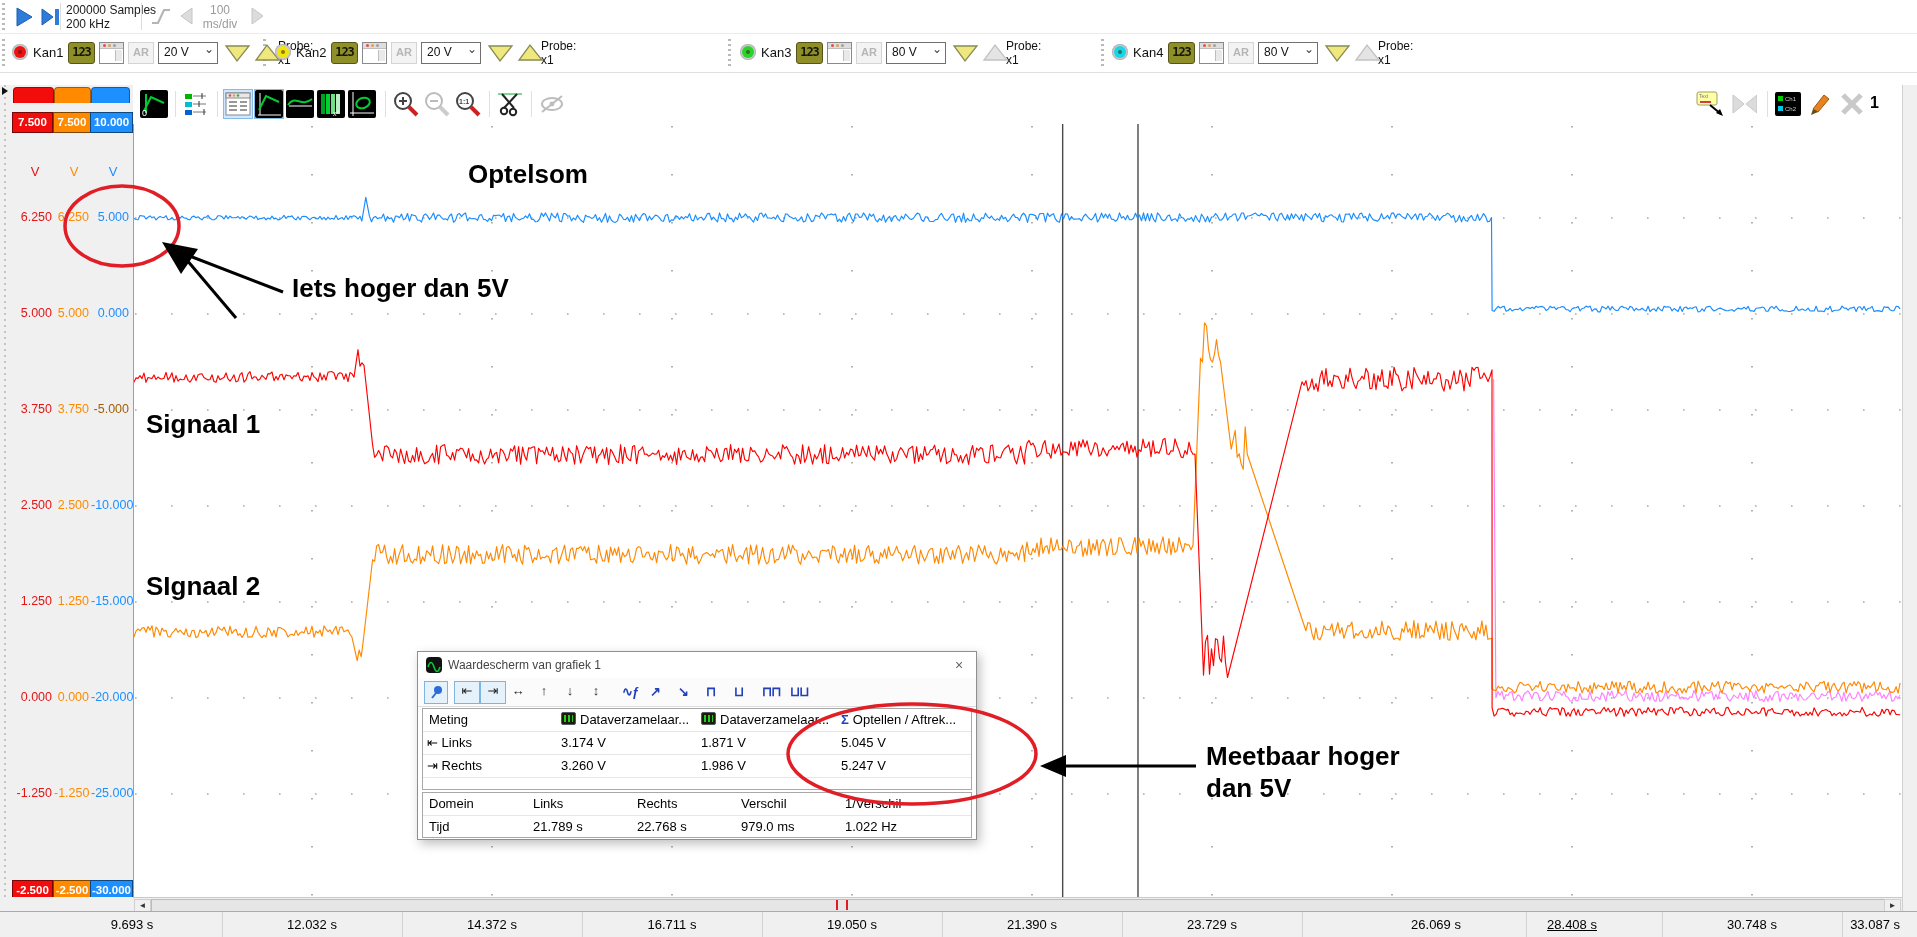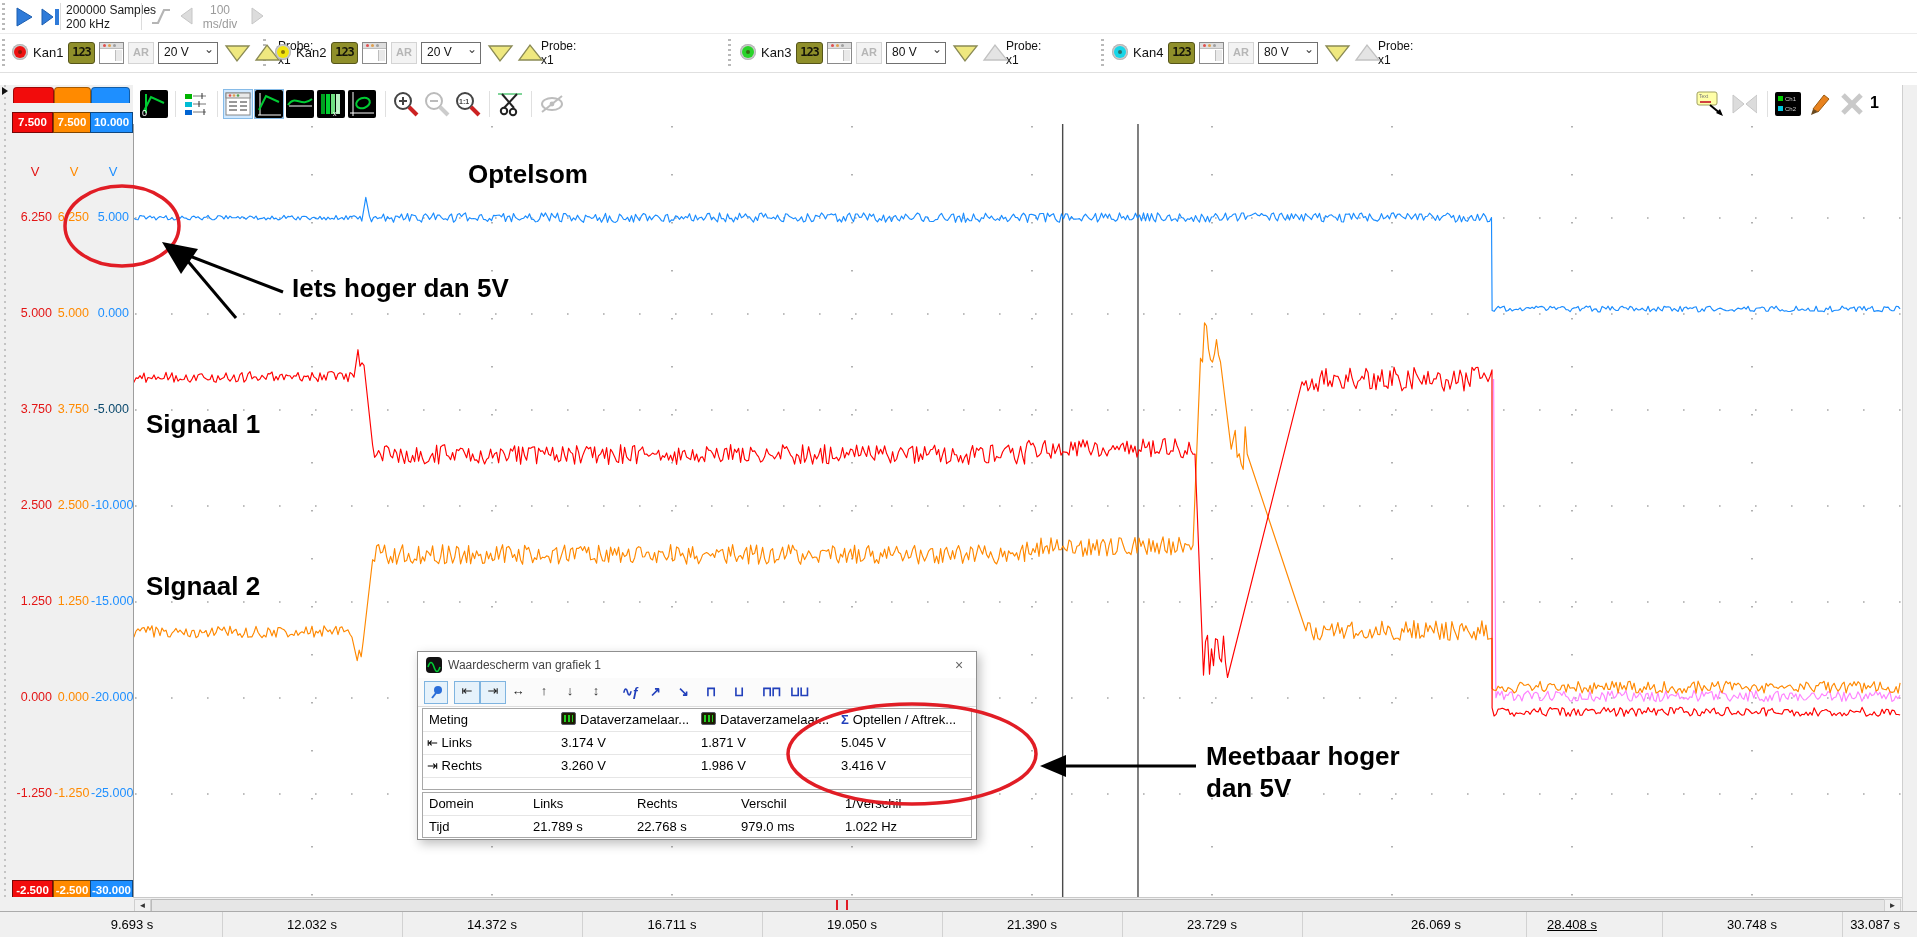--- a/index.html
+++ b/index.html
@@ -260,21 +260,21 @@
         <span style="left: 81px; width: 38px; color: rgb(30, 143, 255);">5.000</span>
       </div>
       <div class="axrow" style="top: 221px;">
         <span style="left: 0px; width: 42px; color: rgb(227, 21, 21);">5.000</span>
         <span style="left: 44px; width: 35px; color: rgb(255, 138, 0);">5.000</span>
         <span style="left: 81px; width: 38px; color: rgb(30, 143, 255);">0.000</span>
       </div>
       <div class="axrow" style="top: 317px;">
         <span style="left: 0px; width: 42px; color: rgb(227, 21, 21);">3.750</span>
         <span style="left: 44px; width: 35px; color: rgb(255, 138, 0);">3.750</span>
-        <span style="left: 81px; width: 38px; color: #0c4a6e;">-5.000</span>
+        <span style="left: 81px; width: 38px; color: #a16207;">-5.000</span>
       </div>
       <div class="axrow" style="top: 413px;">
         <span style="left: 0px; width: 42px; color: rgb(227, 21, 21);">2.500</span>
         <span style="left: 44px; width: 35px; color: rgb(255, 138, 0);">2.500</span>
         <span style="left: 81px; width: 38px; color: rgb(30, 143, 255);">-10.000</span>
       </div>
       <div class="axrow" style="top: 509px;">
         <span style="left: 0px; width: 42px; color: rgb(227, 21, 21);">1.250</span>
         <span style="left: 44px; width: 35px; color: rgb(255, 138, 0);">1.250</span>
         <span style="left: 81px; width: 38px; color: rgb(30, 143, 255);">-15.000</span>
@@ -547,21 +547,21 @@
     <div class="drow">
       <span class="dcell" style="left:4px;width:128px;"><span>⇤</span> <span>Links</span></span>
       <span class="dcell r" style="left:138px;width:128px;">3.174 V</span>
       <span class="dcell r" style="left:278px;width:128px;">1.871 V</span>
       <span class="dcell r" style="left:418px;width:122px;">5.045 V</span>
     </div>
     <div class="drow">
       <span class="dcell" style="left:4px;width:128px;"><span>⇥</span> <span>Rechts</span></span>
       <span class="dcell r" style="left:138px;width:128px;">3.260 V</span>
       <span class="dcell r" style="left:278px;width:128px;">1.986 V</span>
-      <span class="dcell r" style="left:418px;width:122px;">3.416 V</span>
+      <span class="dcell r" style="left:418px;width:122px;">5.247 V</span>
     </div>
   </div>
   <div class="dtable" style="top:140px;height:44px;">
     <div class="drow">
       <span class="dcell" style="left:6px;width:98px;">Domein</span>
       <span class="dcell" style="left:110px;width:98px;">Links</span>
       <span class="dcell" style="left:214px;width:98px;">Rechts</span>
       <span class="dcell" style="left:318px;width:98px;">Verschil</span>
       <span class="dcell" style="left:422px;width:120px;">1/Verschil</span>
     </div>

